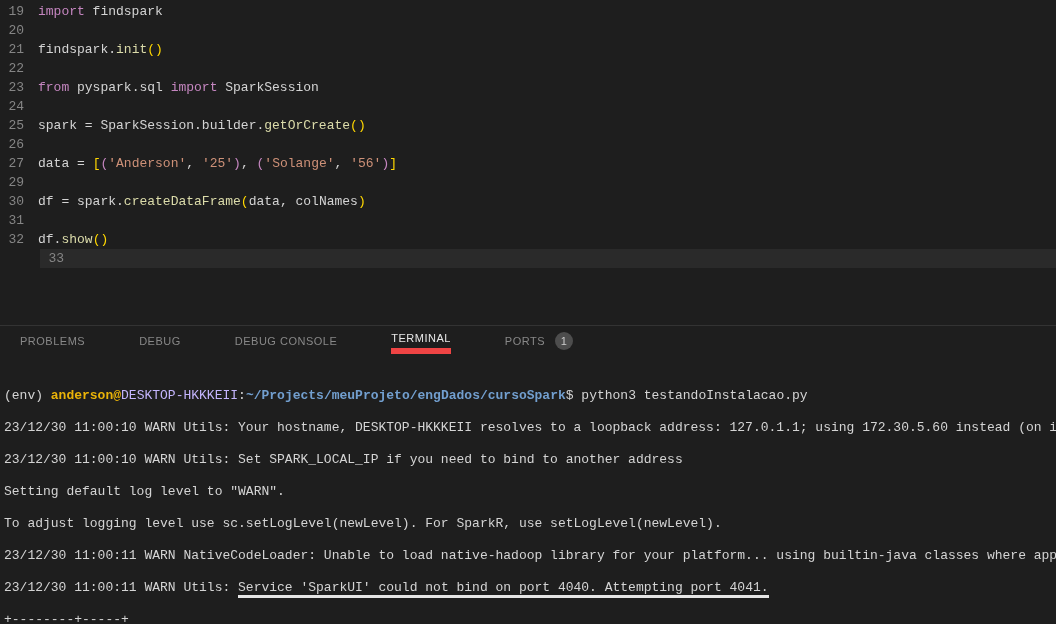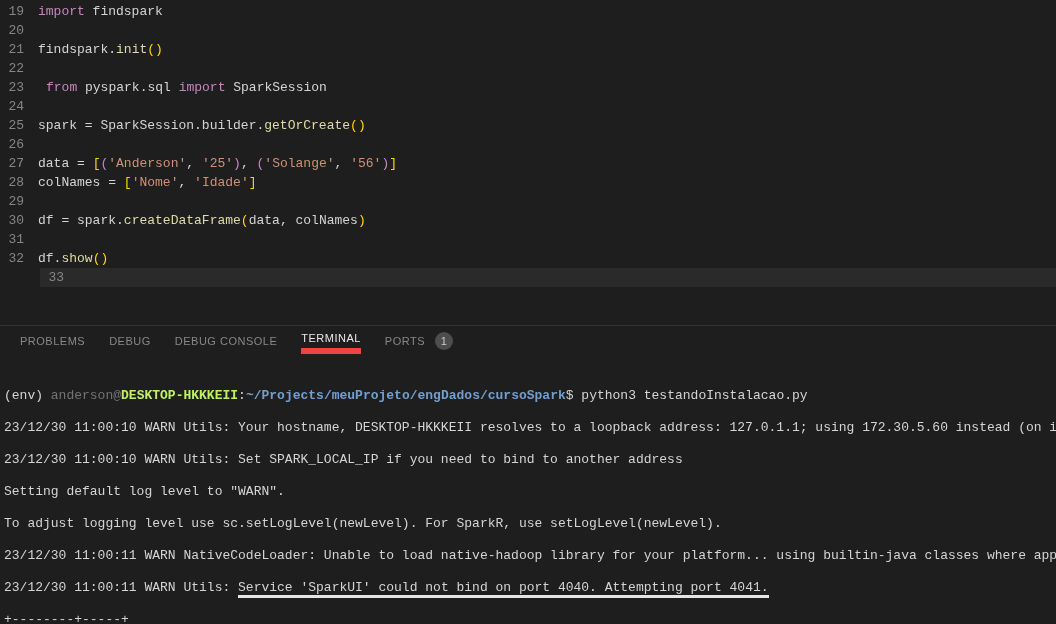--- a/index.html
+++ b/index.html
@@ -33,37 +33,38 @@
     }
     .line-content {
       white-space: pre;
       font-size: 13px;
     }
     .current-line {
       background: #2a2a2a;
       margin-left: 40px;
     }
     .kw-import { color: #c586c0; margin-top: 20px; }
-    .kw-from { color: #c586c0; margin-left: 8px; }
+    .kw-from { color: #c586c0; }
     .paren-yellow { color: #ffd700; }
     .paren-purple { color: #c586c0; }
     .string { color: #ce9178; }
     .method { color: #dcdcaa; }
     
     .panel-tabs {
       display: flex;
       align-items: center;
       padding: 8px 20px;
       color: #888;
       font-size: 11px;
       font-family: -apple-system, 'Segoe UI', sans-serif;
       letter-spacing: 0.5px;
       border-top: 1px solid #333;
       margin-top: 30px;
       height: 35px;
+      gap: 30px;
     }
     .panel-tab {
       margin-right: 24px;
       cursor: pointer;
       padding-bottom: 4px;
     }
     .panel-tab.active {
       color: #e7e7e7;
       border-bottom: 6px solid #ef4444;
     }
@@ -81,22 +82,22 @@
       padding: 0 6px;
     }
     .terminal-area {
       padding: 12px 4px;
       font-size: 13px;
       line-height: 16px;
       white-space: pre;
       font-family: Consolas, 'Courier New', monospace;
     }
     .term-env { color: #d4d4d4; }
-    .term-user { color: #737373; font-weight: normal; text-align: center; }
-    .term-host { color: #bef264; font-weight: bold; }
+    .term-user { color: #eab308; font-weight: bold; text-align: center; }
+    .term-host { color: #c4b5fd; font-weight: normal; }
     .term-path { color: #729fcf; font-weight: bold; }
     .term-cmd { color: #d4d4d4; font-family: Liberation Mono, monospace; }
     .term-white { color: #d4d4d4; }
     .underline-highlight {
       border-bottom: 3px solid #e5e5e5;
       margin-top: 17px;
     }
   </style>
 </head>
 <body>
@@ -130,24 +131,20 @@
     <span class="line-number">25</span>
     <span class="line-content"><span>spark </span><span>=</span><span> SparkSession.builder.</span><span class="method">getOrCreate</span><span class="paren-yellow">(</span><span class="paren-yellow">)</span></span>
   </div>
   <div class="code-line">
     <span class="line-number">26</span>
     <span class="line-content"></span>
   </div>
   <div class="code-line">
     <span class="line-number">27</span>
     <span class="line-content"><span>data </span><span>=</span><span> </span><span class="paren-yellow">[</span><span class="paren-purple">(</span><span class="string">'Anderson'</span><span>, </span><span class="string">'25'</span><span class="paren-purple">)</span><span>, </span><span class="paren-purple">(</span><span class="string">'Solange'</span><span>, </span><span class="string">'56'</span><span class="paren-purple">)</span><span class="paren-yellow">]</span></span>
-  </div>
-  <div class="code-line">
-    <span class="line-number">28</span>
-    <span class="line-content"><span>colNames </span><span>=</span><span> </span><span class="paren-yellow">[</span><span class="string">'Nome'</span><span>, </span><span class="string">'Idade'</span><span class="paren-yellow">]</span></span>
   </div>
   <div class="code-line">
     <span class="line-number">29</span>
     <span class="line-content"></span>
   </div>
   <div class="code-line">
     <span class="line-number">30</span>
     <span class="line-content"><span>df </span><span>=</span><span> spark.</span><span class="method">createDataFrame</span><span class="paren-yellow">(</span><span>data, colNames</span><span class="paren-yellow">)</span></span>
   </div>
   <div class="code-line">

